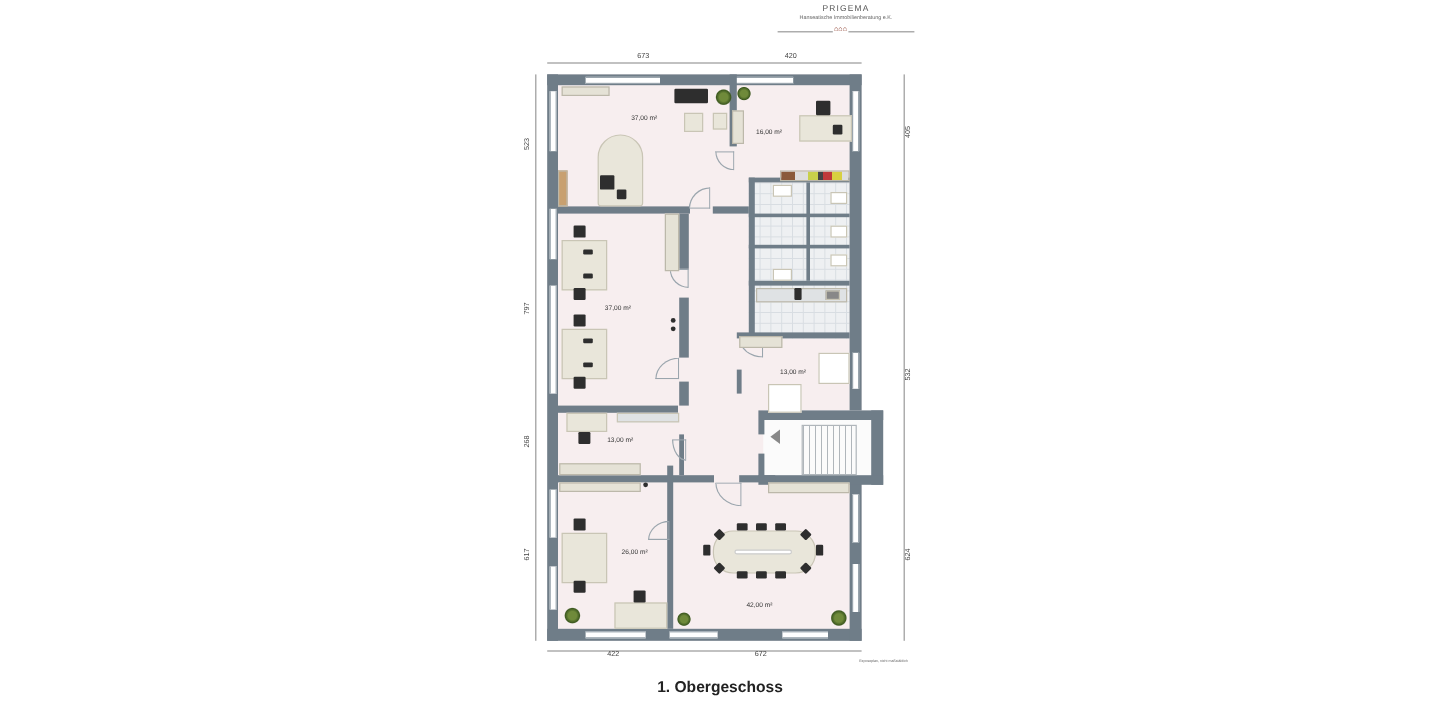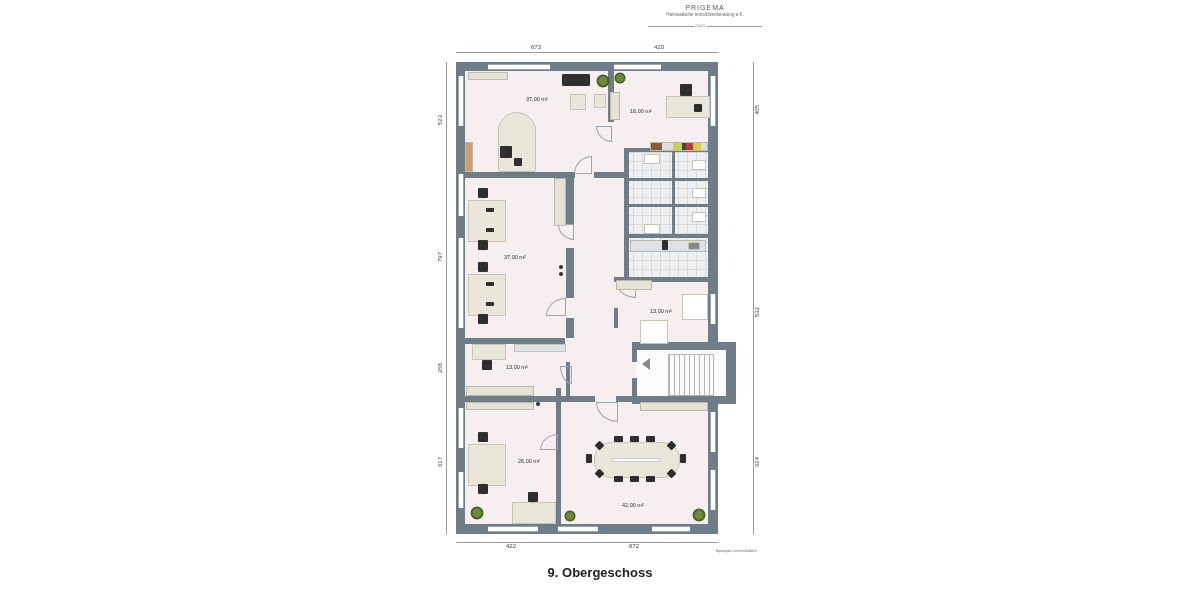--- a/index.html
+++ b/index.html
@@ -206,13 +206,13 @@
   <div class="chair" style="left:212px;top:380px;width:7px;height:7px;transform:rotate(45deg);"></div>
   <div class="chair" style="left:140px;top:408px;width:7px;height:7px;transform:rotate(45deg);"></div>
   <div class="chair" style="left:212px;top:408px;width:7px;height:7px;transform:rotate(45deg);"></div>
   <div class="abs" style="left:156px;top:396px;width:46px;height:2px;background:#fff;border:1px solid #ccc;border-radius:2px;"></div>
   <div class="plant" style="left:108px;top:448px;width:12px;height:12px;"></div>
   <div class="plant" style="left:236px;top:446px;width:14px;height:14px;"></div>
   <div class="area" style="left:166px;top:440px;">42,00 m²</div>
 </div>
 
 <div class="caption">Exposeplan, nicht maßstäblich</div>
-<div class="title">9. Obergeschoss</div>
+<div class="title">1. Obergeschoss</div>
 
 </body></html>

